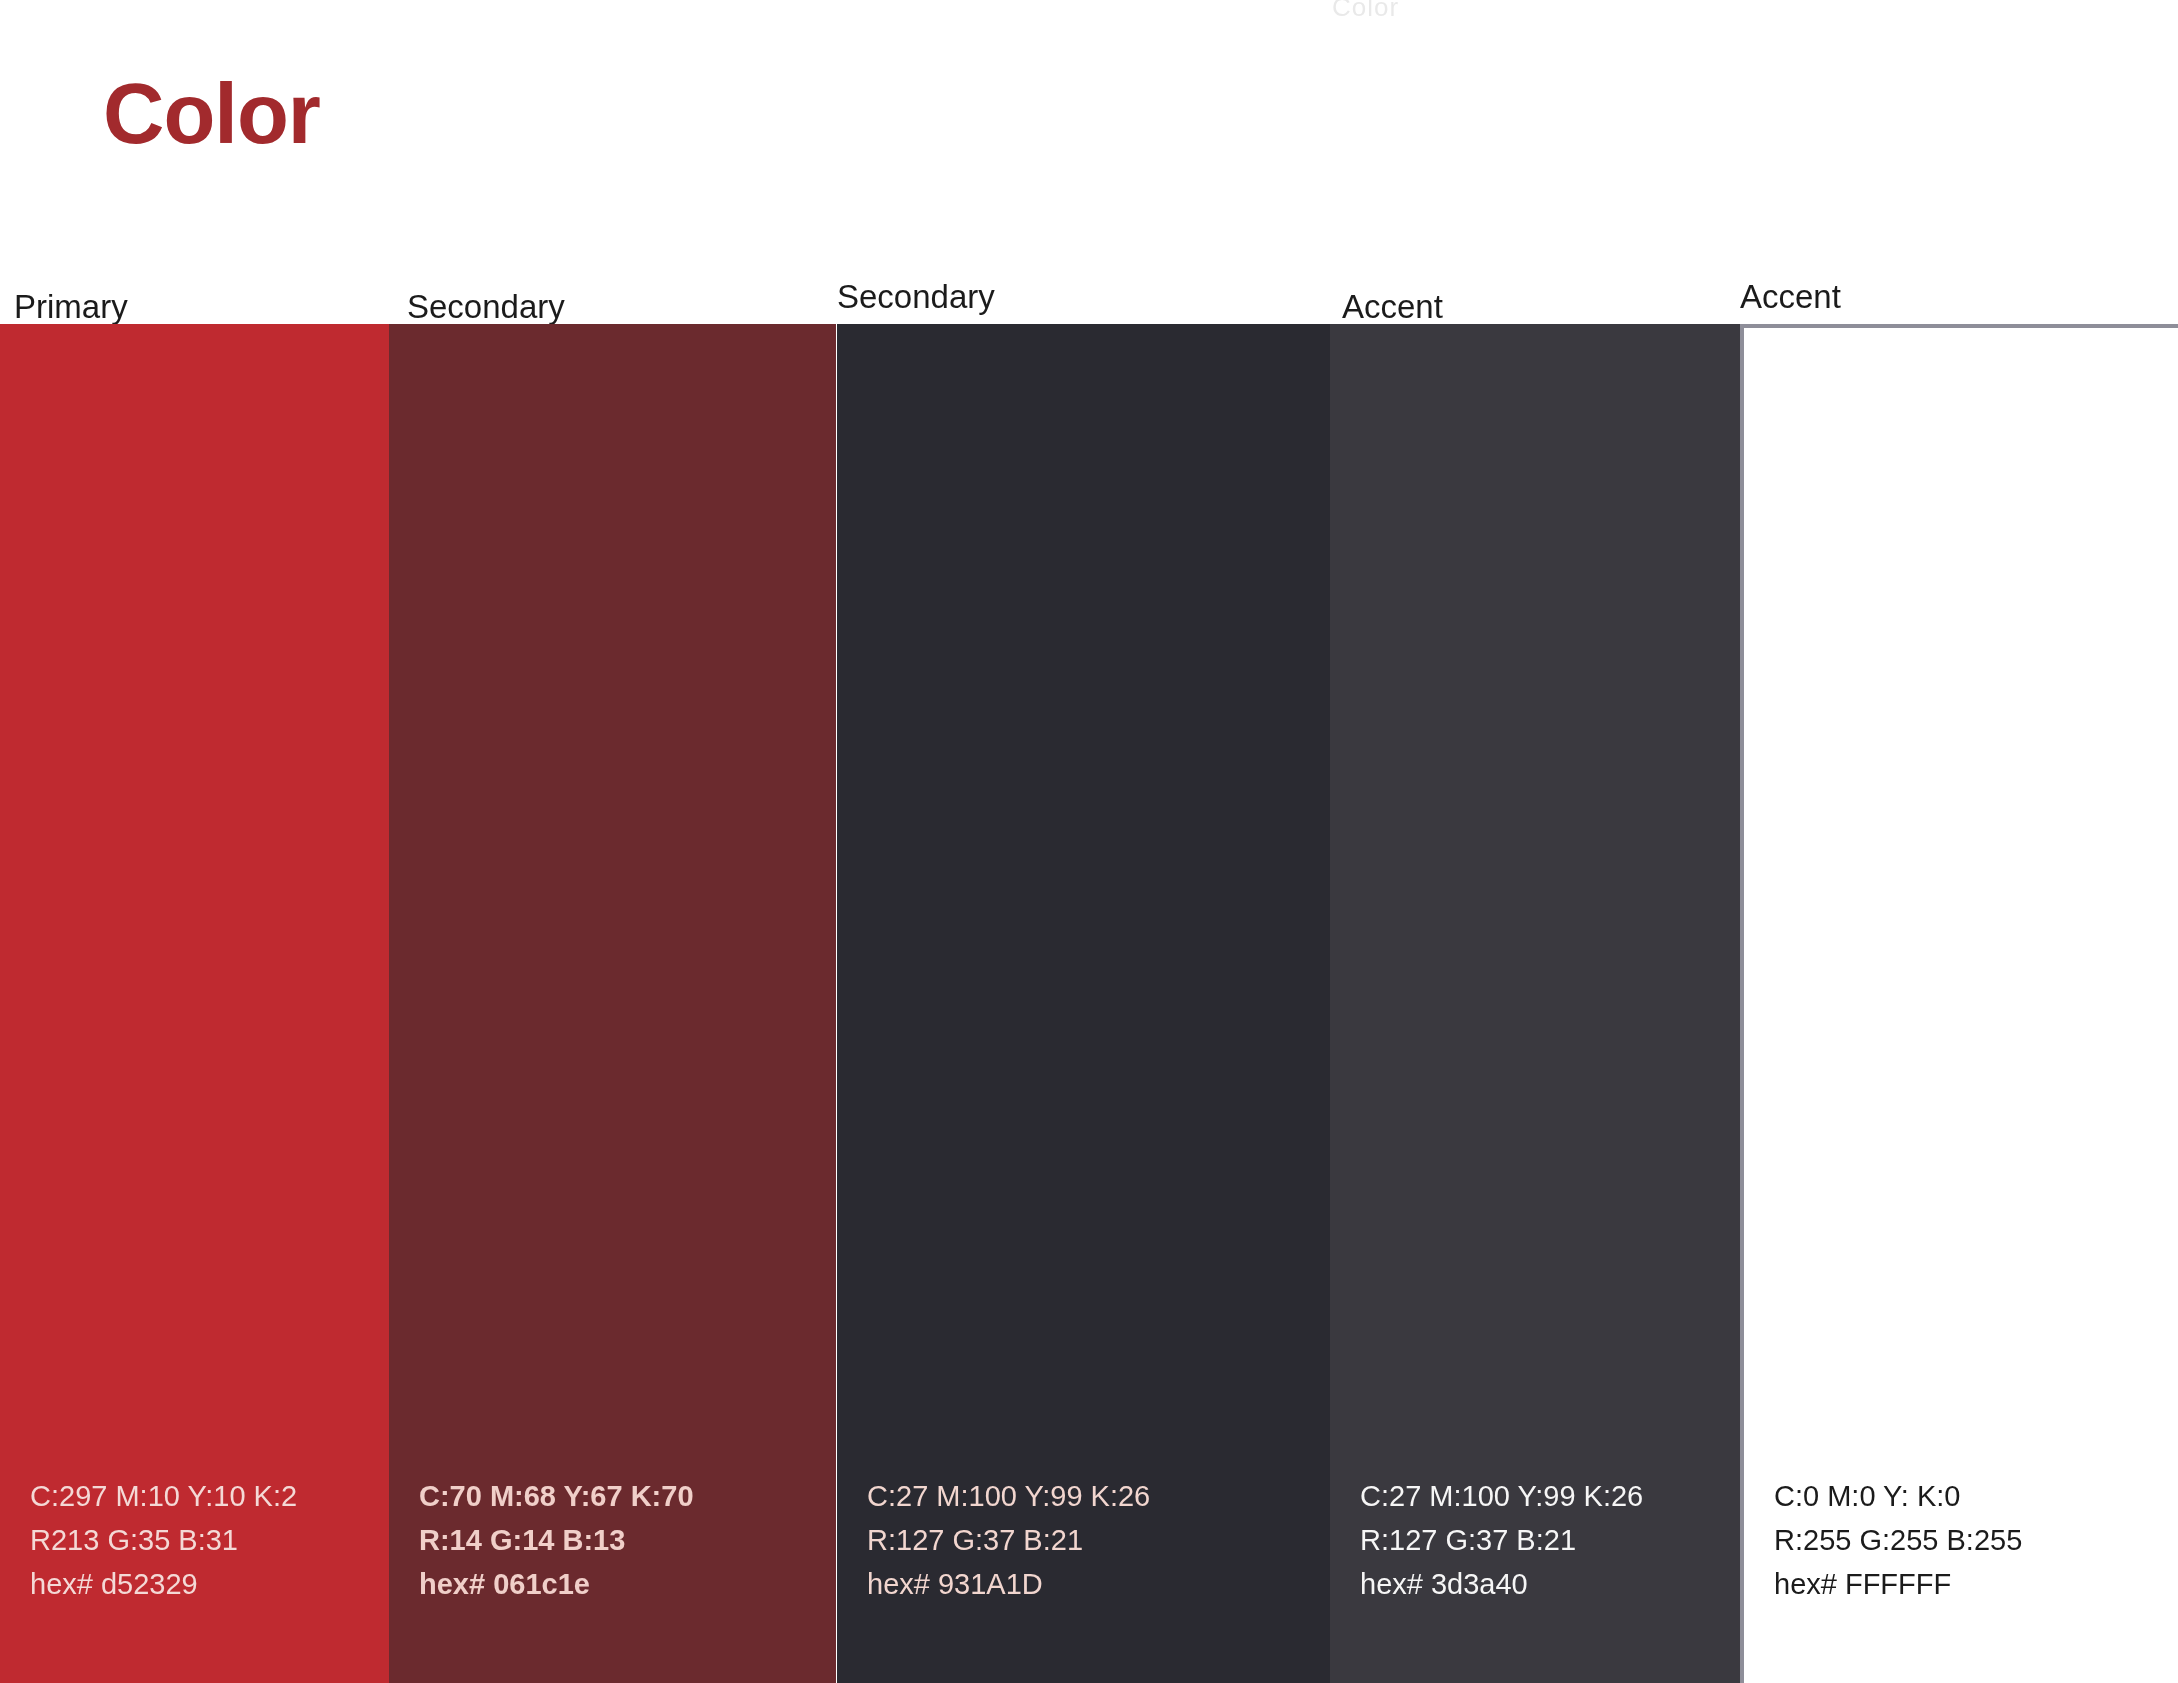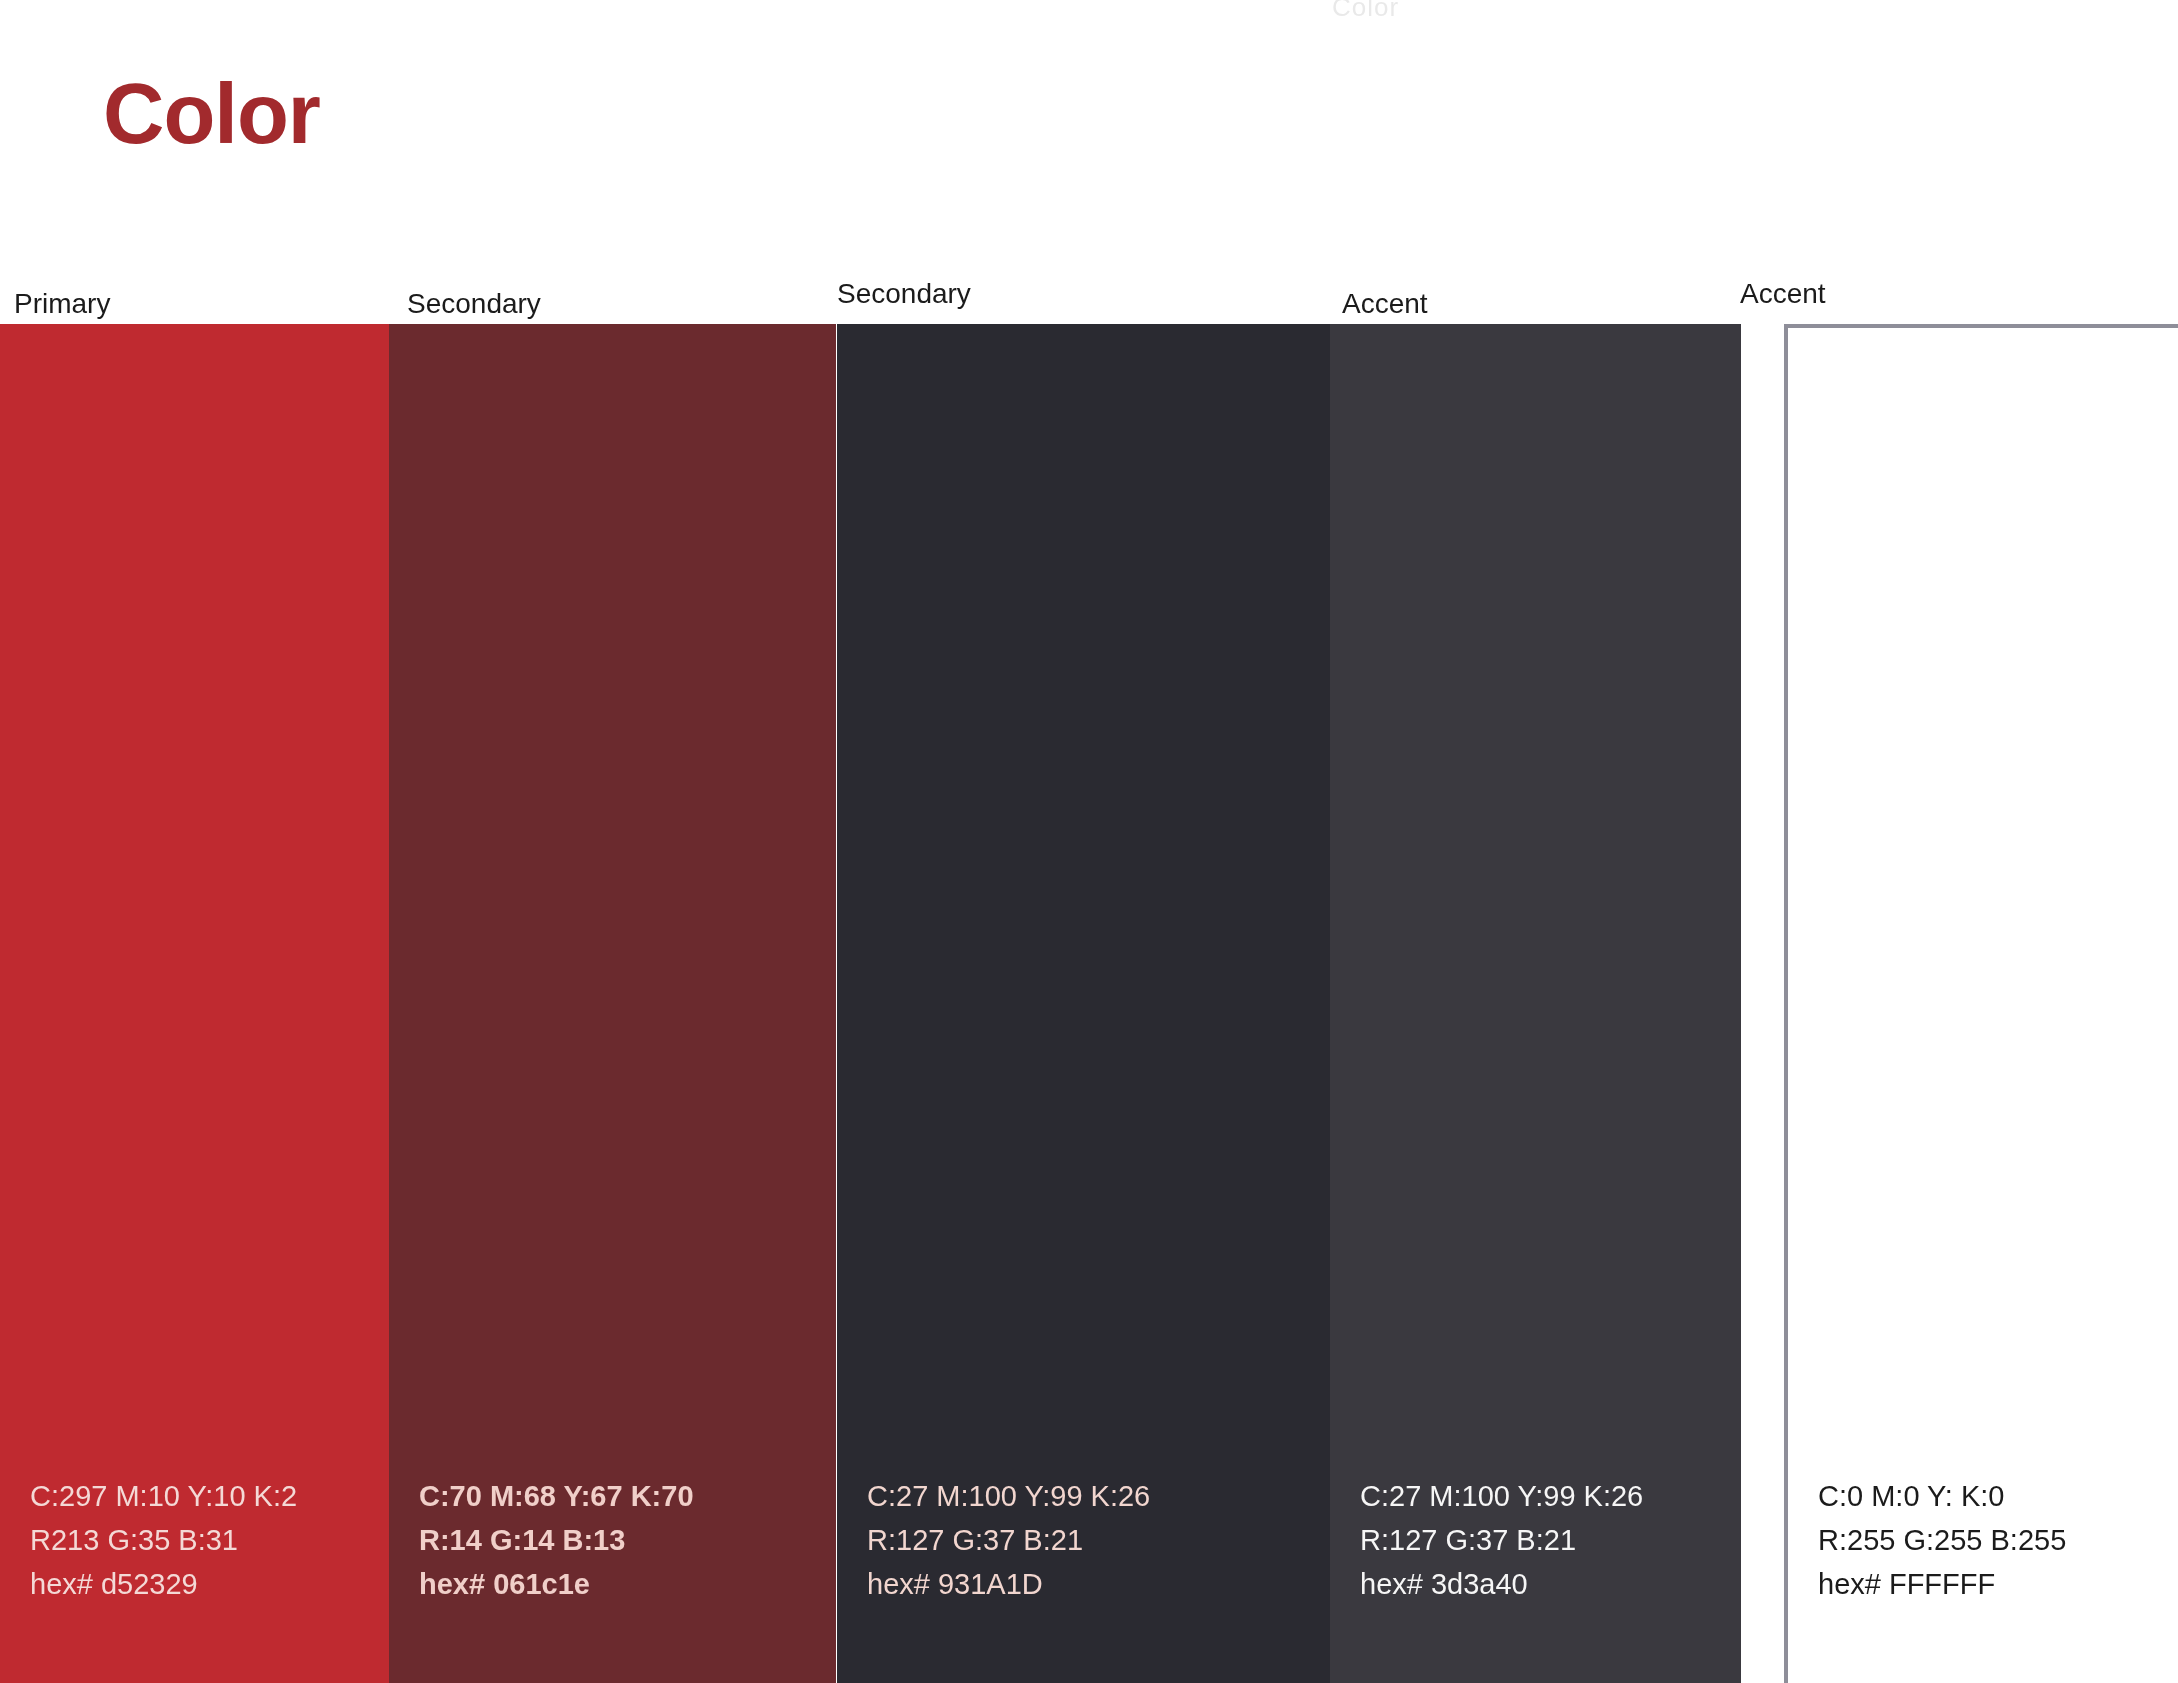--- a/index.html
+++ b/index.html
@@ -51,21 +51,21 @@
   }
 
   .swatch {
     position: absolute;
     bottom: 0;
     box-sizing: border-box;
   }
 
   .swatch-label {
     position: absolute;
-    font-size: 28px;
+    font-size: 33px;
     line-height: 1;
     color: #1b1b1b;
     white-space: nowrap;
     text-align: center;
   }
 
   .swatch-block {
     position: absolute;
     left: 0;
     right: 0;
@@ -131,21 +131,21 @@
       <div class="swatch-block" style="top: 324px; background: rgb(58, 57, 63);">
         <div class="swatch-info" style="color: rgb(246, 246, 246);">
           <div>C:27 M:100 Y:99 K:26</div>
           <div>R:127 G:37 B:21</div>
           <div>hex# 3d3a40</div>
         </div>
       </div>
     </div>
     <div class="swatch" style="left: 1740px; width: 438px; top: 0px; height: 1683px;">
       <div class="swatch-label" style="left: 0px; top: 280px;">Accent</div>
-      <div class="swatch-block bordered" style="top: 324px; background: rgb(255, 255, 255); margin-left: 44px;">
+      <div class="swatch-block bordered" style="top: 324px; background: rgb(255, 255, 255);">
         <div class="swatch-info" style="color: rgb(27, 27, 27);">
           <div>C:0 M:0 Y: K:0</div>
           <div>R:255 G:255 B:255</div>
           <div>hex# FFFFFF</div>
         </div>
       </div>
     </div>
   </div>
 
 

